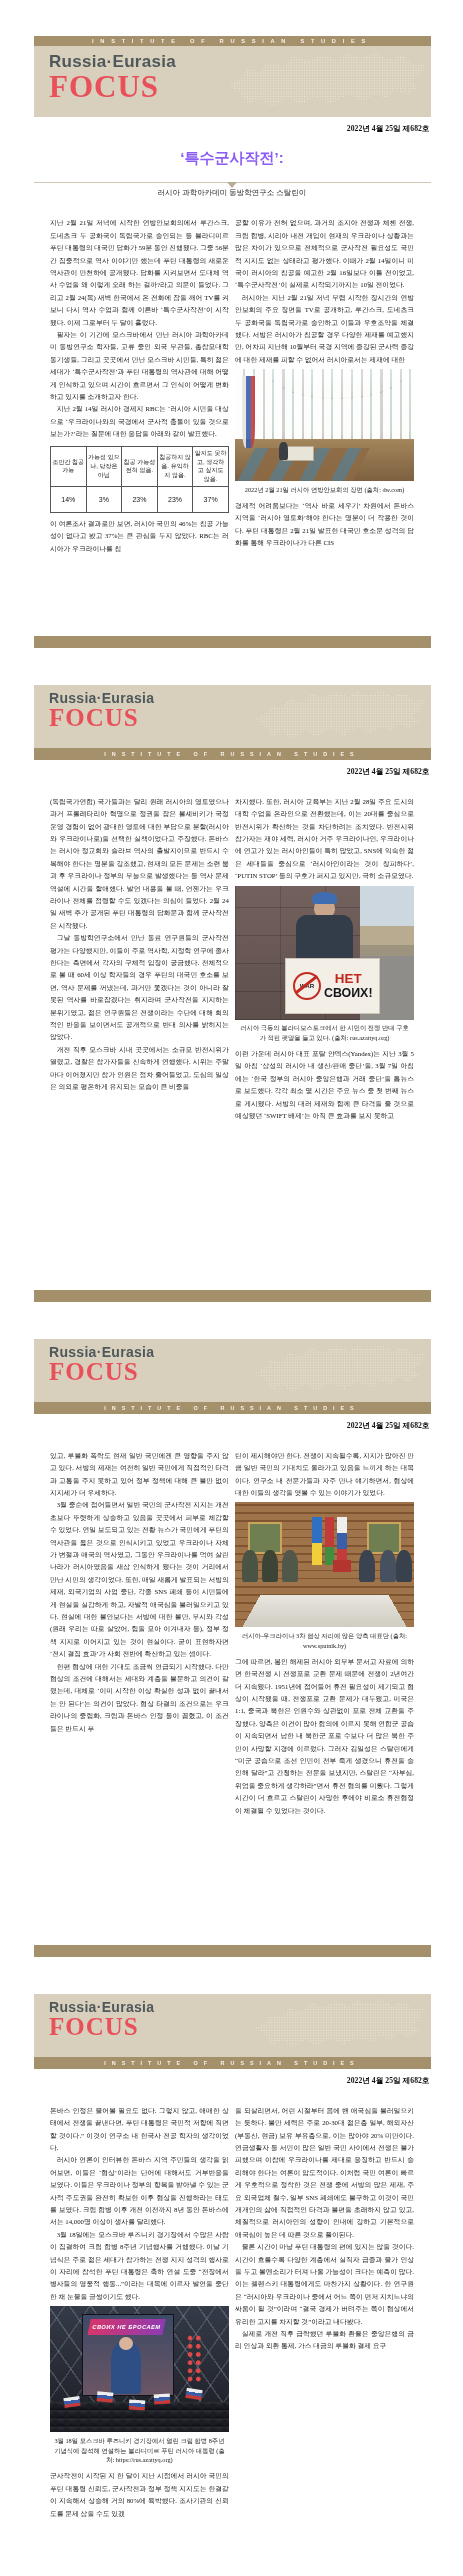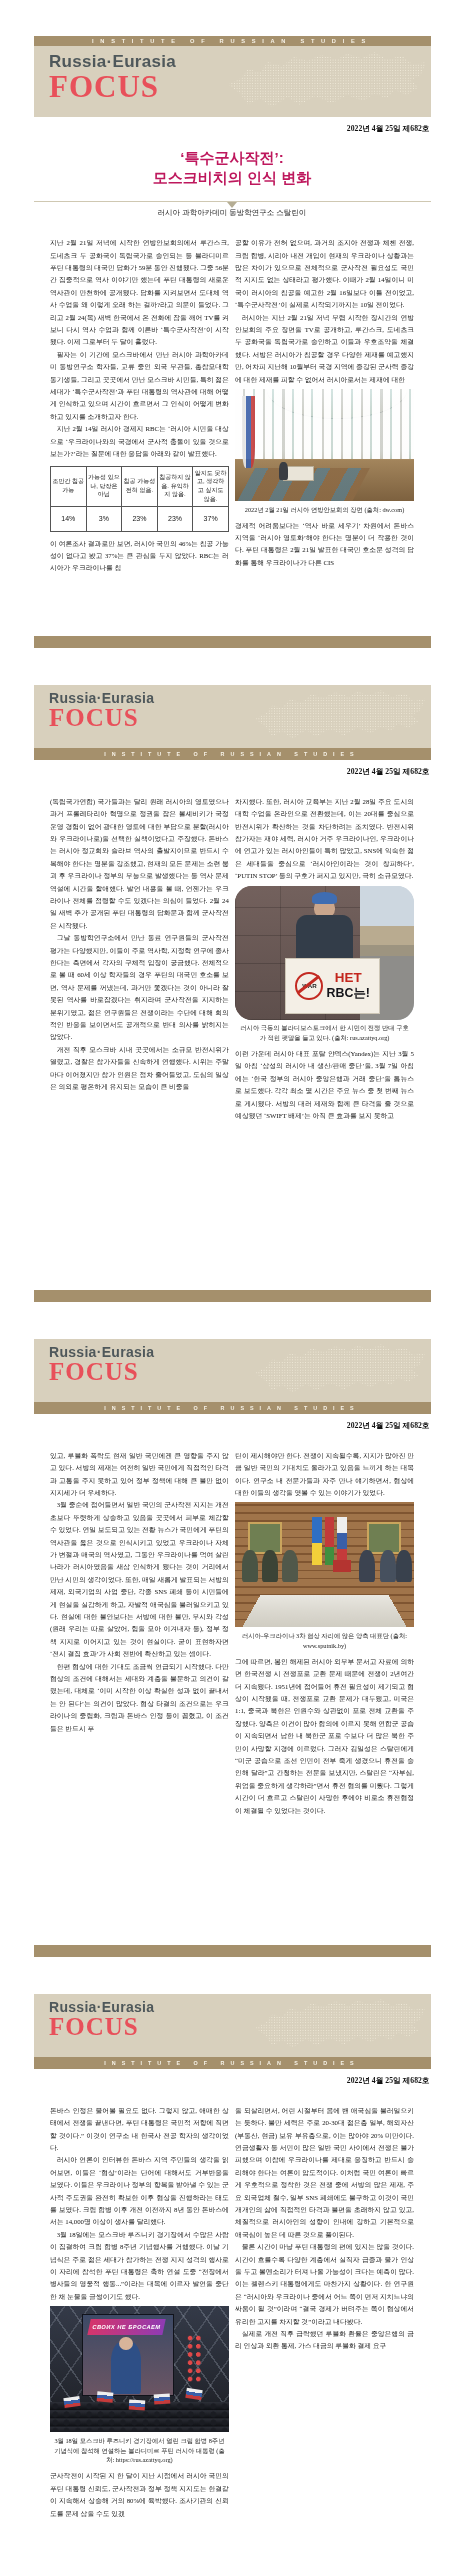--- a/index.html
+++ b/index.html
@@ -27,21 +27,21 @@
   .mast.big .brand-main{font-size:31px;line-height:.95;}
   .mast.sm .brand-main{font-size:25px;line-height:.95;}
   .map{position:absolute;z-index:1;background-image:radial-gradient(circle,#f1ebda 0.7px,transparent 0.8px);
        background-size:2.6px 2.6px;
        clip-path:polygon(0% 55%,6% 45%,10% 30%,16% 35%,20% 18%,27% 25%,33% 10%,40% 16%,47% 6%,55% 14%,60% 4%,67% 12%,74% 2%,80% 14%,88% 8%,93% 22%,100% 18%,97% 40%,92% 48%,96% 60%,90% 72%,84% 64%,80% 78%,74% 70%,68% 82%,60% 72%,52% 86%,44% 74%,36% 88%,30% 76%,22% 92%,16% 78%,10% 88%,6% 70%);}
   .mast.big .map{right:4.1px;top:5.2px;width:198px;height:61px;}
   .mast.sm .map{right:5.2px;top:4.1px;width:170px;height:54px;}
   .issue{ text-align:right;font:700 7.7px "Liberation Serif",serif;margin:7.2px 1px 0 0;}
   
   .title{text-align:center;font-family:"Liberation Sans",sans-serif;font-weight:800;
-         font-size:15px;line-height:1.32;margin-top:14.4px;color:#be185d;}
+         font-size:15px;line-height:1.32;margin-top:14.4px;color:#8b5cf6;}
   .divider{position:relative;height:1px;background:#cfc8b2;margin:13.4px 0 0;}
   .divider::after{content:"";position:absolute;left:50%;top:0.5px;transform:translateX(-50%);
                   border:5.7px solid transparent;border-top:6.7px solid #b5ad94;border-bottom:0;}
   .author{text-align:center;font:700 9.3px "Liberation Sans",sans-serif;margin-top:15.5px;}
   .affil{text-align:center;font:400 7.5px "Liberation Sans",sans-serif;margin-top:5.2px;color:#222;}
   
   .cols{display:flex;gap:6.2px;padding:0 16.5px;overflow:hidden;}
   #page1 .cols{margin-top:19.6px;height:348px;}
   .cols.tall{margin-top:18.5px;height:482px;}
   .col{flex:1;min-width:0;font-size:6.8px;line-height:12.4px;text-align:justify;color:#141414;}
@@ -62,21 +62,21 @@
   .ph-hall .dome{position:absolute;left:18%;right:4%;top:0;height:26%;border-radius:0 0 50% 50%/0 0 100% 100%;
       background:linear-gradient(#fdfcf9,#e9e6db);box-shadow:0 1px 0 rgba(120,130,128,.4);}
   .ph-hall .carpet{position:absolute;left:6%;bottom:0;width:64%;height:30%;transform:skewX(-28deg);
       background:repeating-linear-gradient(90deg,#5f7c86 0 13.4px,#8c6a45 13.4px 31px);opacity:.85;}
   .ph-hall .desk{position:absolute;left:27%;bottom:18%;width:16%;height:12%;background:#e9e4d8;border:0.5px solid #b7ad98;}
   .ph-hall .sitter{position:absolute;left:24.5%;bottom:19%;width:5%;height:16%;background:#3a3d42;border-radius:40% 40% 20% 20%;}
   .ph-hall .flag-ru{position:absolute;left:4%;top:6%;width:7%;height:64%;
       background:linear-gradient(90deg,#e8e8e8 0 33%,#3a5fa8 33% 66%,#c43b3b 66% 100%);opacity:.9;border-radius:0 0 30% 30%;}
   
   .ph-protest{height:134px;background:
-      linear-gradient(90deg,#6f5e5a 0 70%,#c9d3dc 70% 100%); border-radius: 17px;}
+      linear-gradient(90deg,#6f5e5a 0 70%,#c9d3dc 70% 100%);}
   .ph-protest .wall{position:absolute;inset:0 30% 0 0;background:
       repeating-linear-gradient(0deg,rgba(0,0,0,.18) 0 1px,transparent 1px 28px),
       repeating-linear-gradient(90deg,rgba(0,0,0,.15) 0 1px,transparent 1px 45px),
       linear-gradient(#73615d,#5e4f4c);}
   .ph-protest .city{position:absolute;right:0;top:0;width:30%;height:100%;
       background:linear-gradient(#cdd7e0 0 30%,#b9ab90 30% 44%,#9d9480 44% 52%,#8e8d8a 52% 100%);}
   .ph-protest .head{position:absolute;left:44%;top:9%;width:12%;height:15%;background:#caa68c;border-radius:50% 50% 45% 45%;}
   .ph-protest .beanie{position:absolute;left:43%;top:5%;width:14%;height:9%;background:#3f6db2;border-radius:50% 50% 20% 20%;}
   .ph-protest .body{position:absolute;left:34%;top:22%;width:32%;height:50%;background:#333d49;border-radius:18% 18% 6% 6%;}
   .ph-protest .sign{position:absolute;left:28%;top:54%;width:52%;height:40%;background:#f4efe6;border:0.5px solid #cdc6b6;
@@ -135,21 +135,20 @@
   <div class="mast big">
     <div class="map"></div>
     <div class="brand">
       <div class="brand-top">Russia·Eurasia</div>
       <div class="brand-main">FOCUS</div>
     </div>
   </div>
   <div class="issue">2022년 4월 25일 제682호</div>
   <div class="title">
     <div>‘특수군사작전’:</div>
-    <div>모스크비치의 인식 변화</div>
   </div>
   <div class="divider"></div>
   <div class="affil">러시아 과학아카데미 동방학연구소 스탈린이</div>
   <div class="cols">
     <div class="col">
       <div>
           <p class="para">지난 2월 21일 저녁에 시작한 연방안보회의에서 루간스크, 도네츠크 두 공화국이 독립국가로 승인되는 등 블라디미르 푸틴 대통령의 대국민 담화가 59분 동안 진행됐다. 그중 56분간 집중적으로 역사 이야기만 했는데 푸틴 대통령의 새로운 역사관이 만천하에 공개됐다. 담화를 지켜보면서 도대체 역사 수업을 왜 이렇게 오래 하는 걸까?라고 의문이 들었다. 그리고 2월 24(목) 새벽 한국에서 온 전화에 잠을 깨어 TV를 켜보니 다시 역사 수업과 함께 이른바 ‘특수군사작전’이 시작됐다. 이제 그로부터 두 달이 흘렀다.</p>
           <p class="para">필자는 이 기간에 모스크바에서 만난 러시아 과학아카데미 동방연구소 학자들, 교류 중인 외국 무관들, 총참모대학 동기생들, 그리고 곳곳에서 만난 모스크바 시민들, 특히 젊은 세대가 ‘특수군사작전’과 푸틴 대통령의 역사관에 대해 어떻게 인식하고 있으며 시간이 흐르면서 그 인식이 어떻게 변화하고 있지를 소개하고자 한다.</p>
           <p class="para">지난 2월 14일 러시아 경제지 RBC는 ‘러시아 시민을 대상으로 ‘우크라이나와의 국경에서 군사적 충돌이 있을 것으로 보는가?’라는 질문에 대한 응답을 아래와 같이 발표했다.</p>
         </div>
@@ -223,21 +222,21 @@
       <div class="photo ph-protest">
         <div class="wall"></div>
         <div class="city"></div>
         <div class="head"></div>
         <div class="beanie"></div>
         <div class="body"></div>
         <div class="sign">
           <div class="nowar">WAR</div>
           <div class="slogan">
             <span class="l1">НЕТ</span>
-            <span class="l2">RBC는!</span>
+            <span class="l2">СВОИХ!</span>
           </div>
         </div>
       </div>
       <div class="caption">러시아 극동의 블라디보스토크에서 한 시민이 전쟁 반대 구호가 적힌 팻말을 들고 있다. (출처: rus.azattyq.org)</div>
       <div>
           <p class="para">이런 가운데 러시아 대표 포탈 얀덱스(Yandex)는 지난 3월 5일 아침 ‘삼성의 러시아 내 생산/판매 중단’을, 3월 7일 아침에는 ‘한국 정부의 러시아 중앙은행과 거래 중단’을 톱뉴스로 보도했다. 각각 최소 몇 시간은 주요 뉴스 중 첫 번째 뉴스로 게시됐다. 서방의 대러 제재와 함께 큰 타격을 줄 것으로 예상됐던 ‘SWIFT 배제’는 아직 큰 효과를 보지 못하고</p>
         </div>
     </div>
   </div>
   <div class="band bottom"></div>

